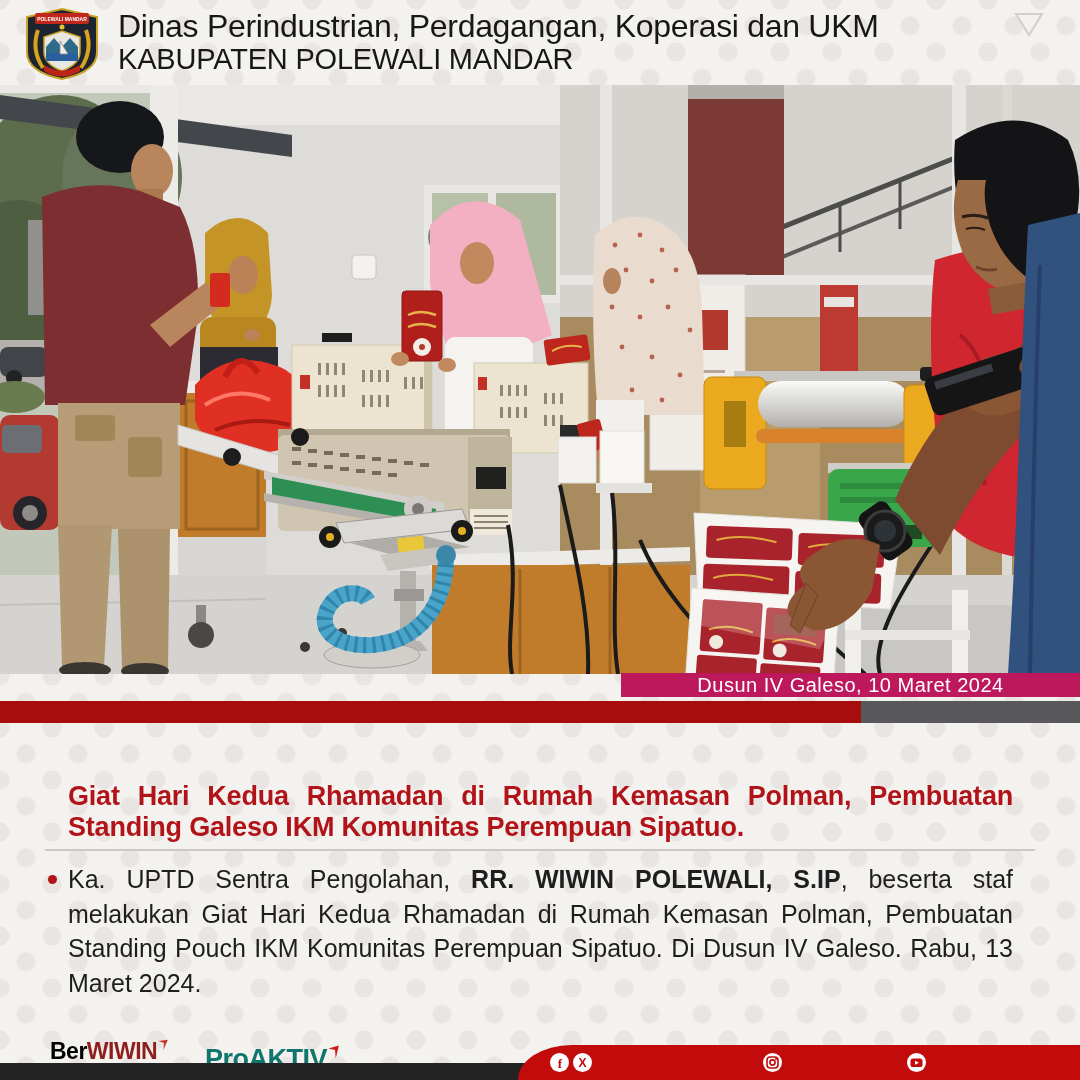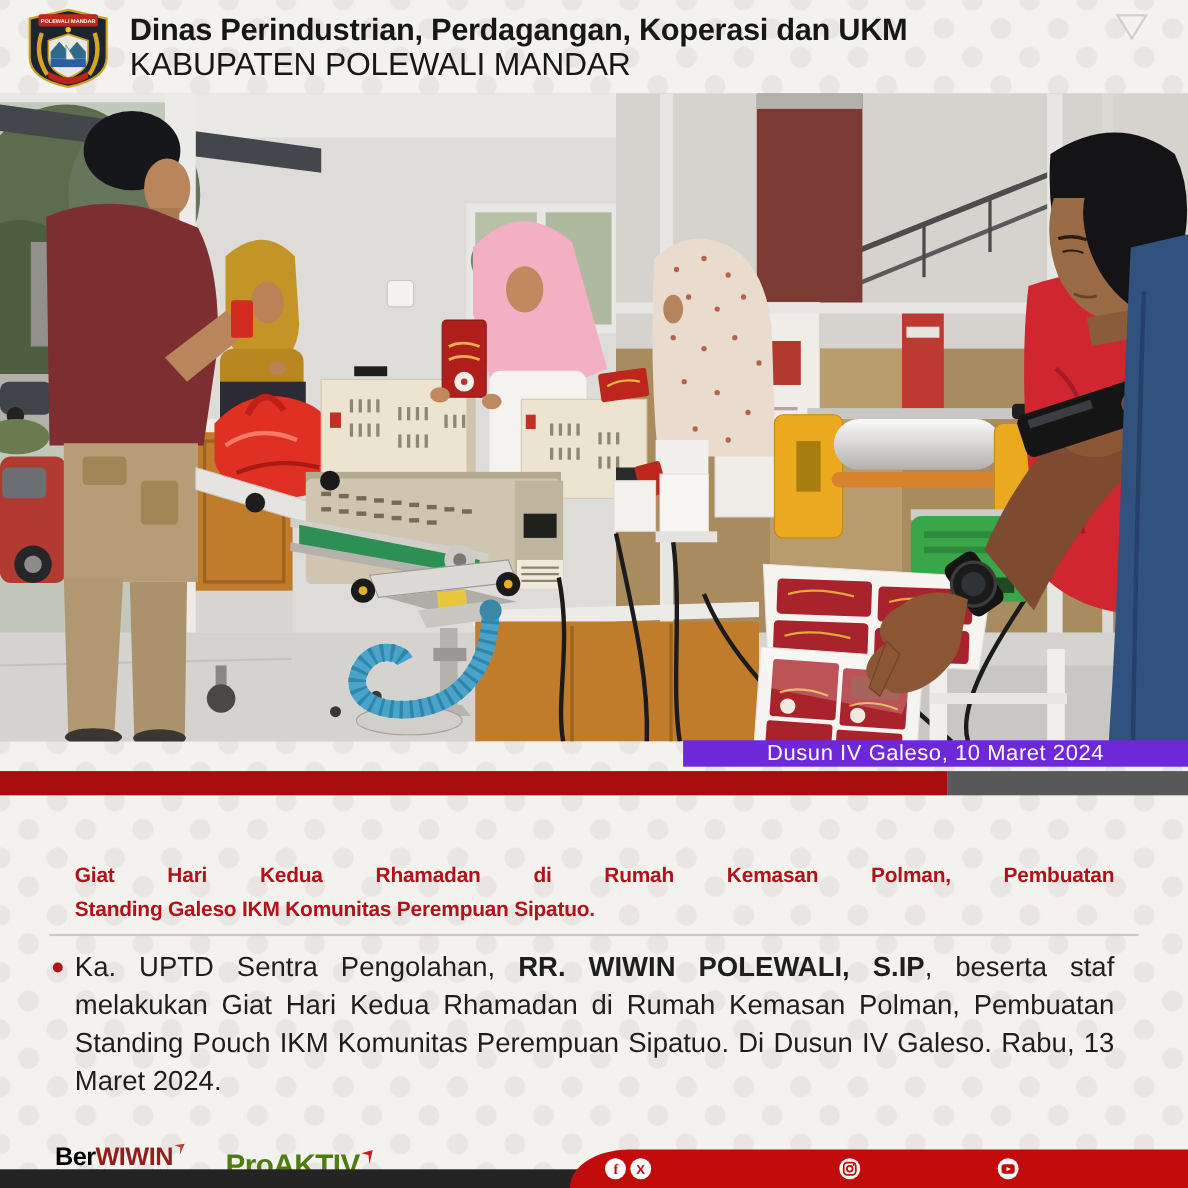--- a/index.html
+++ b/index.html
@@ -13,50 +13,50 @@
     background-image:
       radial-gradient(#e8e5e2 9px, transparent 10px),
       radial-gradient(#e8e5e2 9px, transparent 10px);
     background-size:52px 52px;
     background-position:0 0,26px 26px;
   }
   
   .header{position:absolute;left:0;top:0;width:1080px;height:85px;}
   .logo{position:absolute;left:22px;top:6px;width:80px;height:74px;}
   .org{position:absolute;left:118px;top:10px;width:920px;color:#171717;}
-  .org .l1{font-size:28px;font-weight:bold;letter-spacing:-0.3px;line-height:33px;}
+  .org .l1{font-size:32px;font-weight:normal;letter-spacing:-0.3px;line-height:33px;}
   .org .l2{font-size:29px;font-weight:normal;letter-spacing:-0.2px;line-height:33px;}
   .tri{position:absolute;left:1014px;top:12px;}
   
   .photo{position:absolute;left:0;top:85px;width:1080px;height:589px;background:#dedcd8;}
   .caption-bar{
     position:absolute;left:621px;top:673px;width:459px;height:24px;
-    background:#6d28d9;color:#ffffff;display:flex;align-items:center;justify-content:center;
+    background:#be185d;color:#ffffff;display:flex;align-items:center;justify-content:center;
     font-size:20px;letter-spacing:0.5px;
   }
   .bar-darkred{position:absolute;left:0;top:701px;width:861px;height:22px;background:#a80d0d;}
   .bar-gray{position:absolute;left:861px;top:701px;width:219px;height:22px;background:#58585a;}
   
   .headline{position:absolute;left:68px;top:781px;width:945px;color:#b11319;
-    font-size:19px;font-weight:bold;line-height:31px;letter-spacing:-0.2px;}
+    font-size:27px;font-weight:bold;line-height:31px;letter-spacing:-0.2px;}
   .headline .jl{text-align:justify;text-align-last:justify;}
   .divider{position:absolute;left:45px;top:849px;width:990px;height:2px;background:#cbc9c6;}
   .bodytext{position:absolute;left:48px;top:862px;width:965px;color:#1e1e1e;
     font-size:25px;line-height:34.5px;text-align:justify;padding-left:20px;box-sizing:border-box;}
   .bodytext .bullet{position:absolute;left:0;top:13px;width:9px;height:9px;border-radius:50%;background:#b11319;}
   .bodytext b{font-weight:bold;}
   
   .berakhlak{position:absolute;left:50px;top:1036px;width:150px;}
   .berakhlak .word{font-size:23px;font-weight:bold;letter-spacing:-0.5px;line-height:24px;white-space:nowrap;}
   .berakhlak .word .p1{color:#000000;}
   .berakhlak .word .p2{color:#8f1f1c;}
   .berakhlak .tag{font-size:6px;color:#d0342c;line-height:7px;font-weight:bold;}
   .arrow-svg{display:inline-block;vertical-align:super;}
   .proaktiv{position:absolute;left:205px;top:1042px;width:180px;}
-  .proaktiv .word{font-size:27px;font-weight:bold;color:#4d7c0f;letter-spacing:-0.5px;line-height:28px;white-space:nowrap;}
+  .proaktiv .word{font-size:27px;font-weight:bold;color:#0f766e;letter-spacing:-0.5px;line-height:28px;white-space:nowrap;}
   .proaktiv .tag{font-size:5px;color:#d0342c;line-height:6px;text-align:center;}
   .bar-bottom-dark{position:absolute;left:0;top:1063px;width:533px;height:17px;background:#242424;}
   .bar-bottom-red{
     position:absolute;left:518px;top:1045px;width:562px;height:35px;background:#c20b0b;
     border-top-left-radius:55px 36px;
   }
   .social{position:absolute;left:518px;top:1045px;width:562px;height:35px;}
   .sicon{position:absolute;top:8px;width:19px;height:19px;border-radius:50%;background:#ffffff;
     display:flex;align-items:center;justify-content:center;}
 </style>

